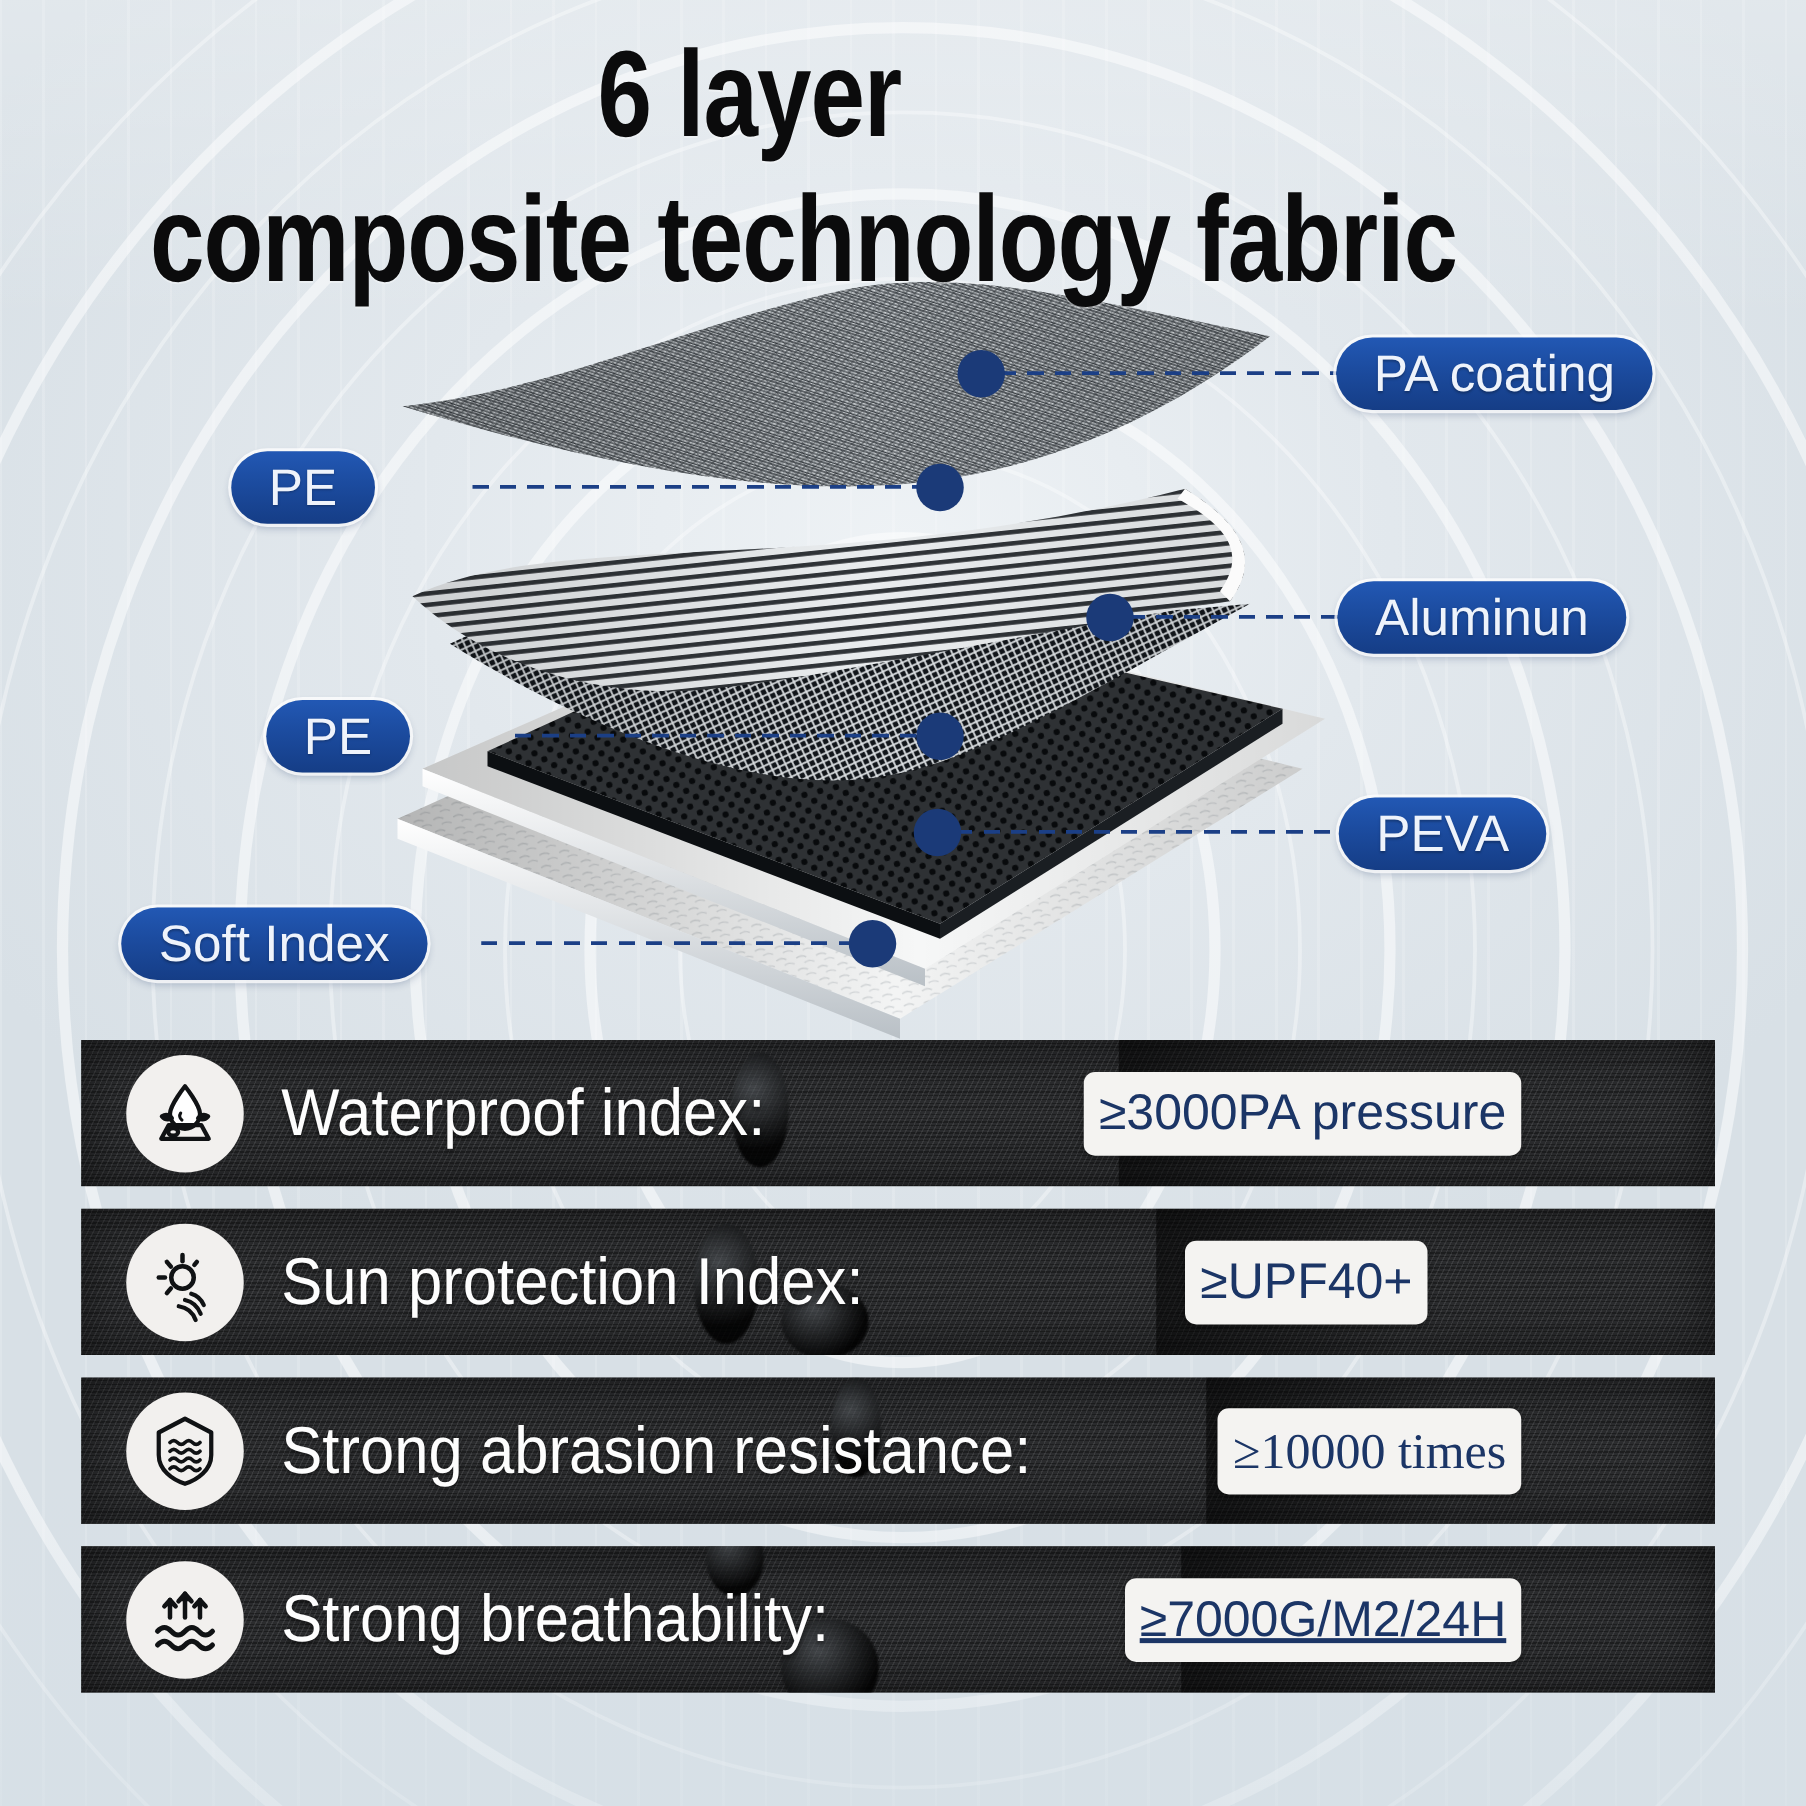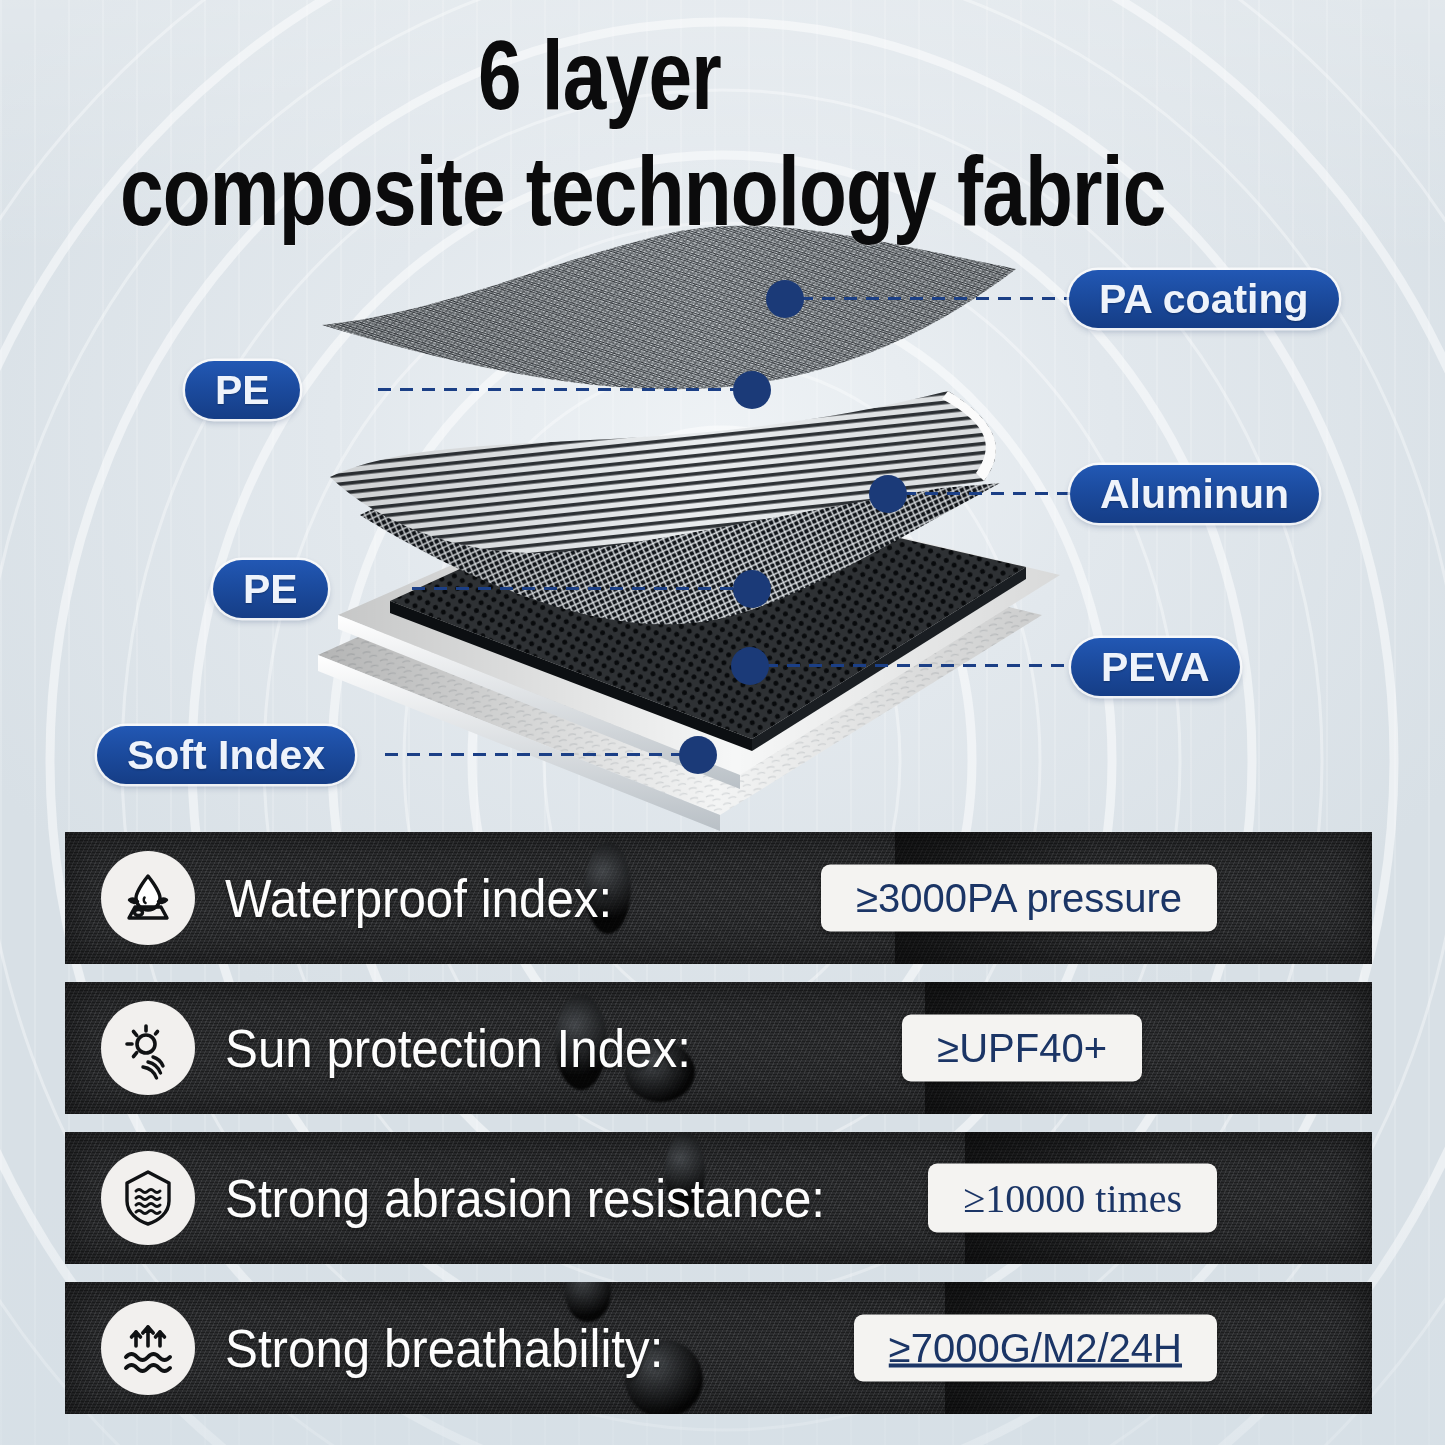--- a/index.html
+++ b/index.html
@@ -57,29 +57,29 @@
   .dot{
     position:absolute; z-index:15; width:38px; height:38px; border-radius:50%;
     background:#1b3a78;
   }
   .pill{
     position:absolute; z-index:16;
     display:flex; align-items:center; justify-content:center;
     height:58px; padding:0 30px; border-radius:32px;
     background:linear-gradient(180deg,#2258b4 0%,#1c4ca0 42%,#153d86 100%);
     box-shadow:0 0 0 2.5px rgba(255,255,255,.78), 0 3px 7px rgba(20,45,95,.30);
-    color:#eef3fb; font-size:41px; font-weight:700; white-space:nowrap;
+    color:#eef3fb; font-size:41px; font-weight:400; white-space:nowrap;
     font-family:"Liberation Sans", sans-serif;
     text-shadow:0 1px 2px rgba(0,0,0,.28);
   }
 
   
   #features{ position:absolute; left:65px; top:832px; width:1307px; z-index:20; }
   .bar{
-    position:relative; height:132px; margin-bottom:18px;
+    position:relative; height:117px; margin-bottom:18px;
     display:flex; align-items:center;
     background-color:#2b2c2e;
     background-image:
       repeating-linear-gradient(115deg, rgba(255,255,255,.085) 0px, rgba(255,255,255,.085) 1px,
         rgba(0,0,0,0) 1px, rgba(0,0,0,0) 4px),
       repeating-linear-gradient(0deg, rgba(0,0,0,.32) 0px, rgba(0,0,0,.32) 1px,
         rgba(0,0,0,0) 1px, rgba(0,0,0,0) 3px);
     box-shadow:inset 0 0 42px rgba(0,0,0,.55);
     overflow:hidden;
   }
@@ -93,21 +93,21 @@
   }
   .bar-label{
     position:relative; z-index:3;
     margin-left:30px; color:#fdfdfd; font-size:53px; font-weight:400;
     font-family:"Liberation Sans Narrow","Liberation Sans", sans-serif;
     transform:scaleX(.93); transform-origin:left center;
     white-space:nowrap; text-shadow:0 2px 4px rgba(0,0,0,.5);
   }
   .val{
     position:absolute; z-index:4; right:155px; top:50%; transform:translateY(-50%);
-    background:#f4f3f1; border-radius:9px; padding:11px 35px;
+    background:#f4f3f1; border-radius:9px; padding:11px 12px;
     color:#1b3566; font-size:40px; white-space:nowrap;
     font-family:"Liberation Sans Narrow","Liberation Sans", sans-serif;
     box-shadow:0 2px 6px rgba(0,0,0,.35);
   }
   .val.w1{ right:155px; }
   .val.w2{ right:230px; }
   .val.w3{ right:155px;font-family:Liberation Serif, serif; }
   .val.w4{ right:155px;text-decoration:underline; }
 </style>
 </head>

